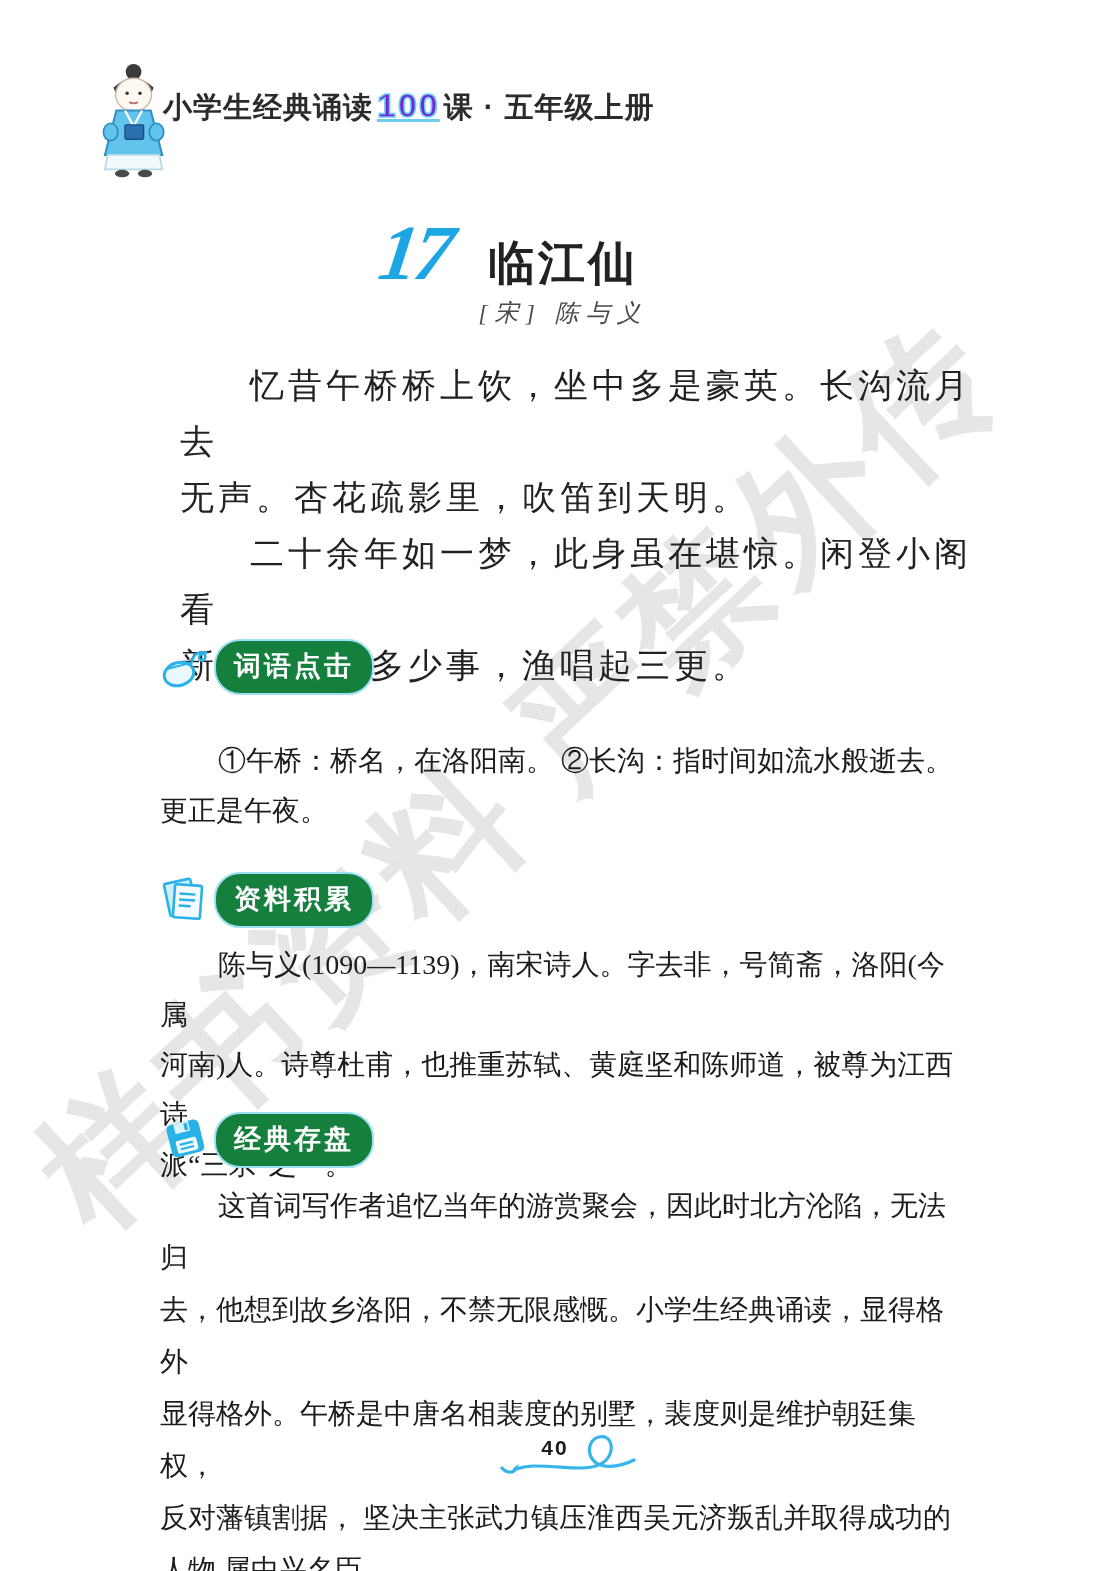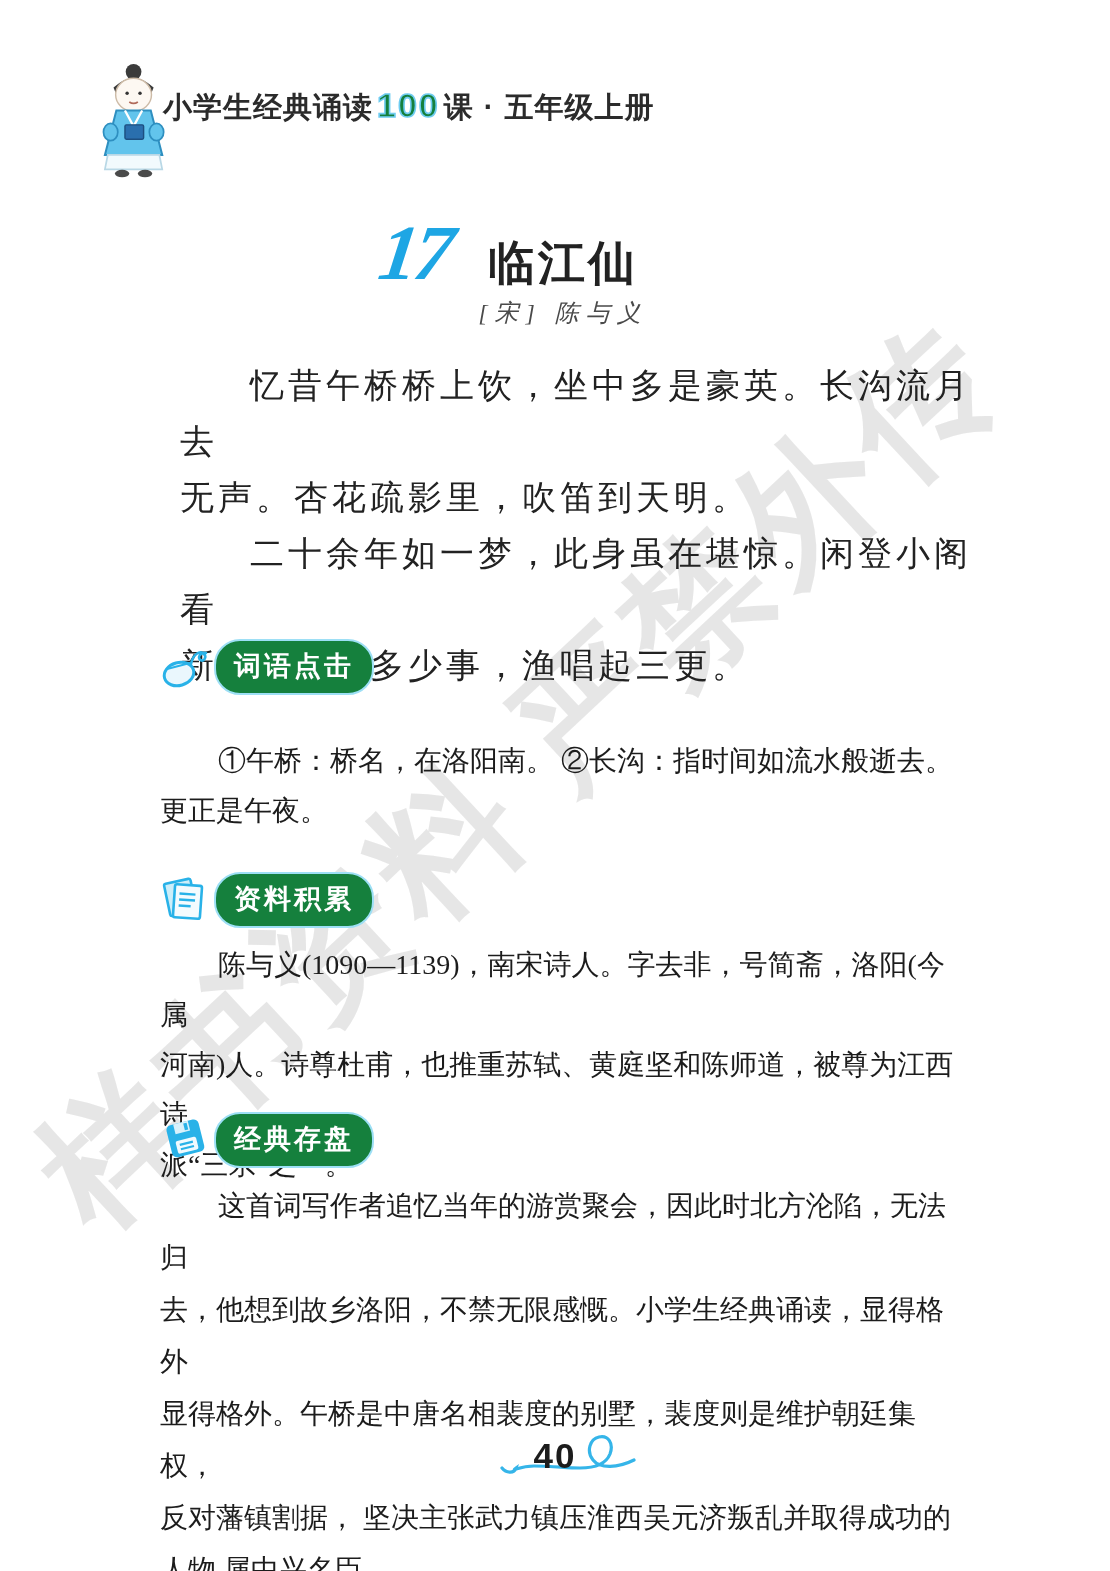--- a/index.html
+++ b/index.html
@@ -18,22 +18,22 @@
     font-family:"Liberation Sans", sans-serif;
     font-size:142px; letter-spacing:8px; white-space:nowrap;
     color:#e1e1e1; opacity:.8; font-weight:bold;
   }
 
   
   .header-row { left:163px; top:86px; font-family:"Liberation Sans", sans-serif;
     font-size:29px; font-weight:600; color:#2b2b2b; letter-spacing:1px;
     display:flex; align-items:baseline; }
   .series-number {
-    font-size:34px; font-weight:bold; color:#15803d; margin:0 4px;
-    -webkit-text-stroke:1.6px #6fccf1; letter-spacing:2px;
+    font-size:34px; font-weight:bold; color:#6d28d9; margin:0 4px;
+    -webkit-text-stroke:1.6px #6fccf1; letter-spacing:2px;text-decoration:underline;
   }
   .header-dot { margin:0 10px; }
   .mascot { left:92px; top:62px; width:86px; height:120px; }
 
   
   .lesson-number { left:380px; top:208px; font-family:"Liberation Serif", serif;
     font-style:italic; font-weight:bold; font-size:78px; color:#1ea6e4;
     transform:skewX(-8deg); letter-spacing:-4px; }
   .lesson-title { left:488px; top:232px; font-family:"Liberation Sans", sans-serif;
     font-weight:bold; font-size:47px; color:#222; letter-spacing:3px; }
@@ -58,21 +58,21 @@
     display:inline-block; background:#15803d;
     border:2px solid #9ddff5; border-radius:26px;
     padding:11px 18px 8px; font-family:Liberation Mono, monospace;
     font-weight:bold; font-size:27px; color:#ffffff; letter-spacing:3px;
     line-height:1.2;
   }
 
   
   .footer { left:0; top:1436px; width:1110px; text-align:center; }
   .page-num { position:relative; z-index:2; font-family:"Liberation Sans", sans-serif;
-    font-weight:bold; font-size:35px; color:#1c1c1c; letter-spacing:2px; }
+    font-weight:bold; font-size:21px; color:#1c1c1c; letter-spacing:2px; }
   .swirl { position:absolute; left:496px; top:-6px; z-index:1; }
 </style>
 </head>
 <body>
 
 <div class="page">
 
   <div class="watermark">样书资料 严禁外传</div>
 
   <svg class="layer mascot" viewBox="0 0 60 82">

